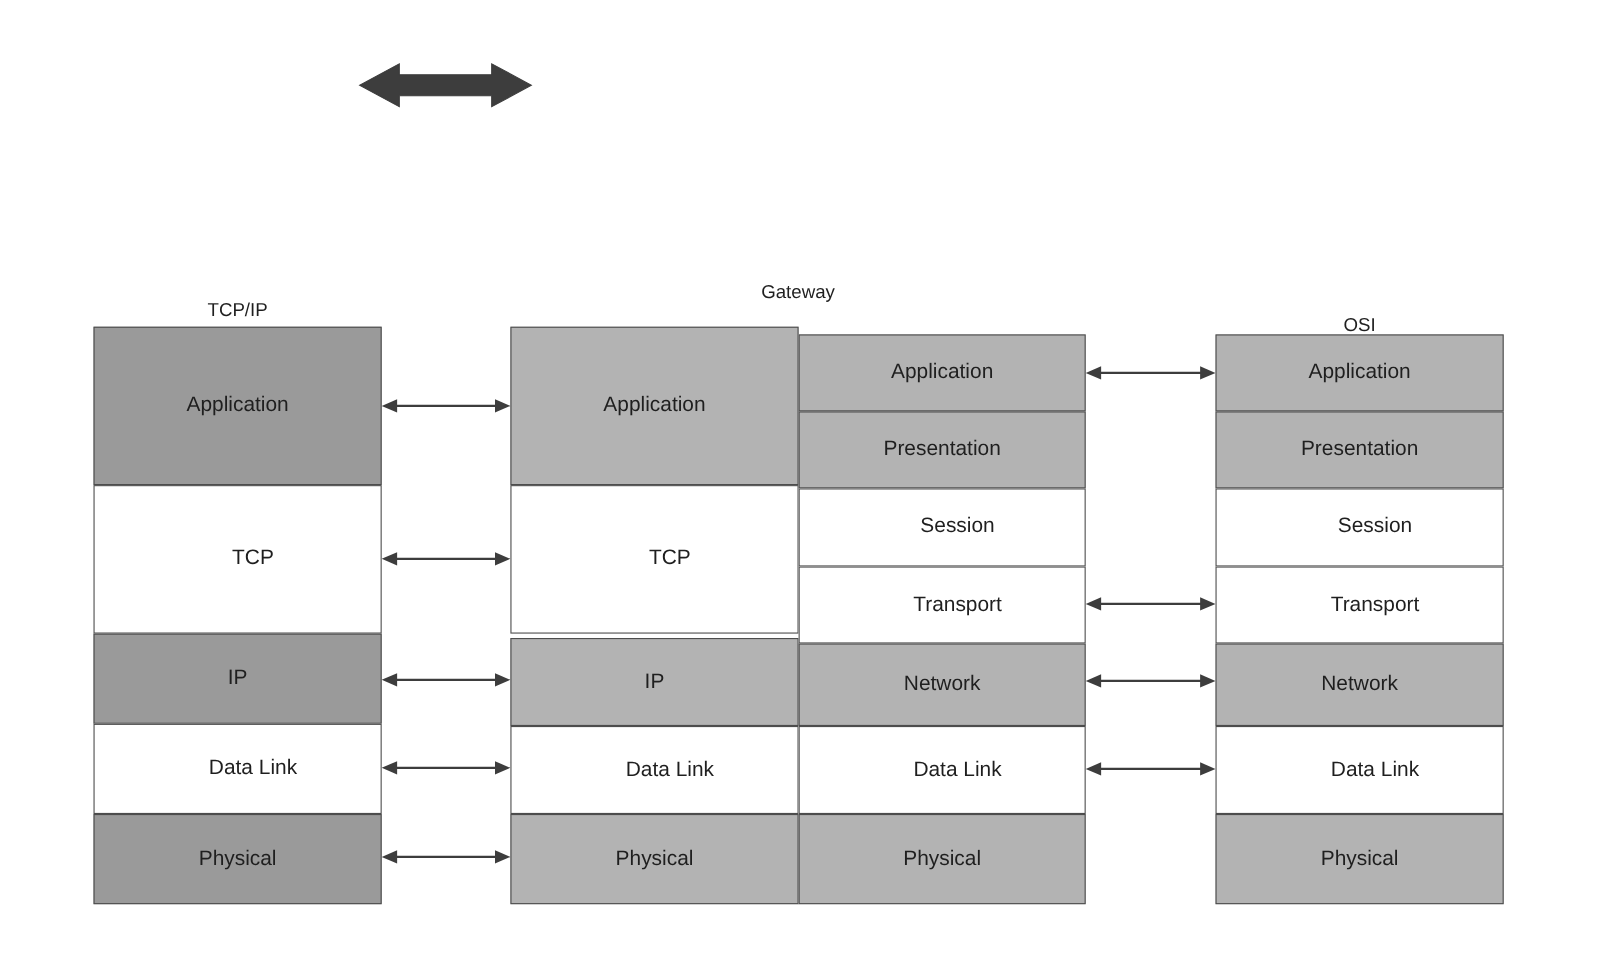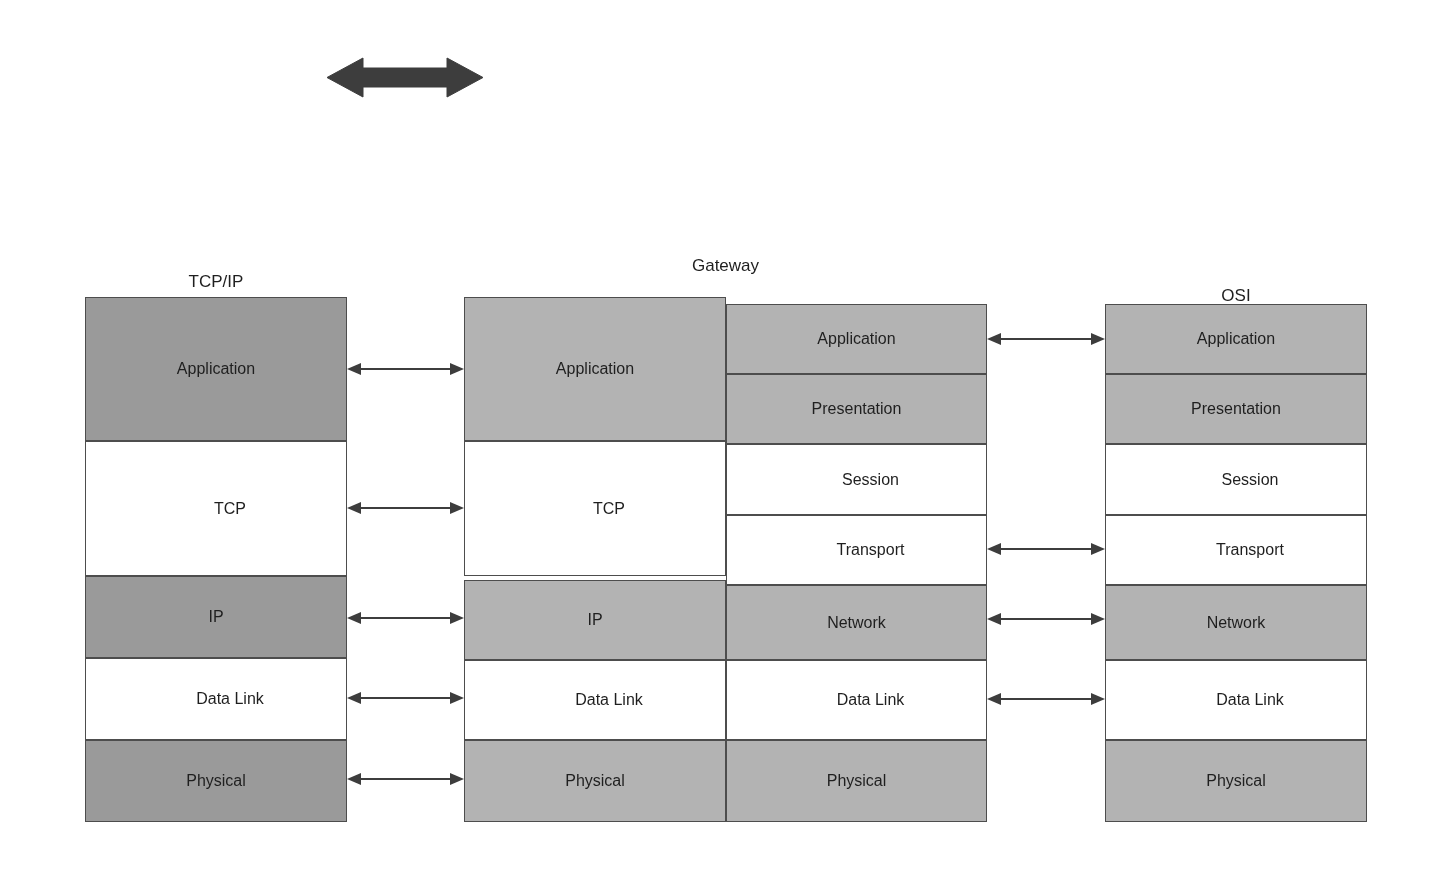--- a/index.html
+++ b/index.html
@@ -38,21 +38,21 @@
   #title-osi   { left: 1105px;top: 268px; width: 262px; margin-top: 18px; }
 
   
   .box {
     position: absolute;
     box-sizing: border-box;
     border: 1px solid #4d4d4d;
     display: flex;
     align-items: center;
     justify-content: center;
-    font-size: 16px;
+    font-size: 19px;
     color: #1f1f1f;
     text-align: right;
     line-height: 1.2;
   }
   .fill-dark  { background: #9a9a9a; }
   .fill-mid   { background: #b3b3b3; }
   .fill-white { background: #ffffff; padding-left: 28px; }
 
   
   .conn {

